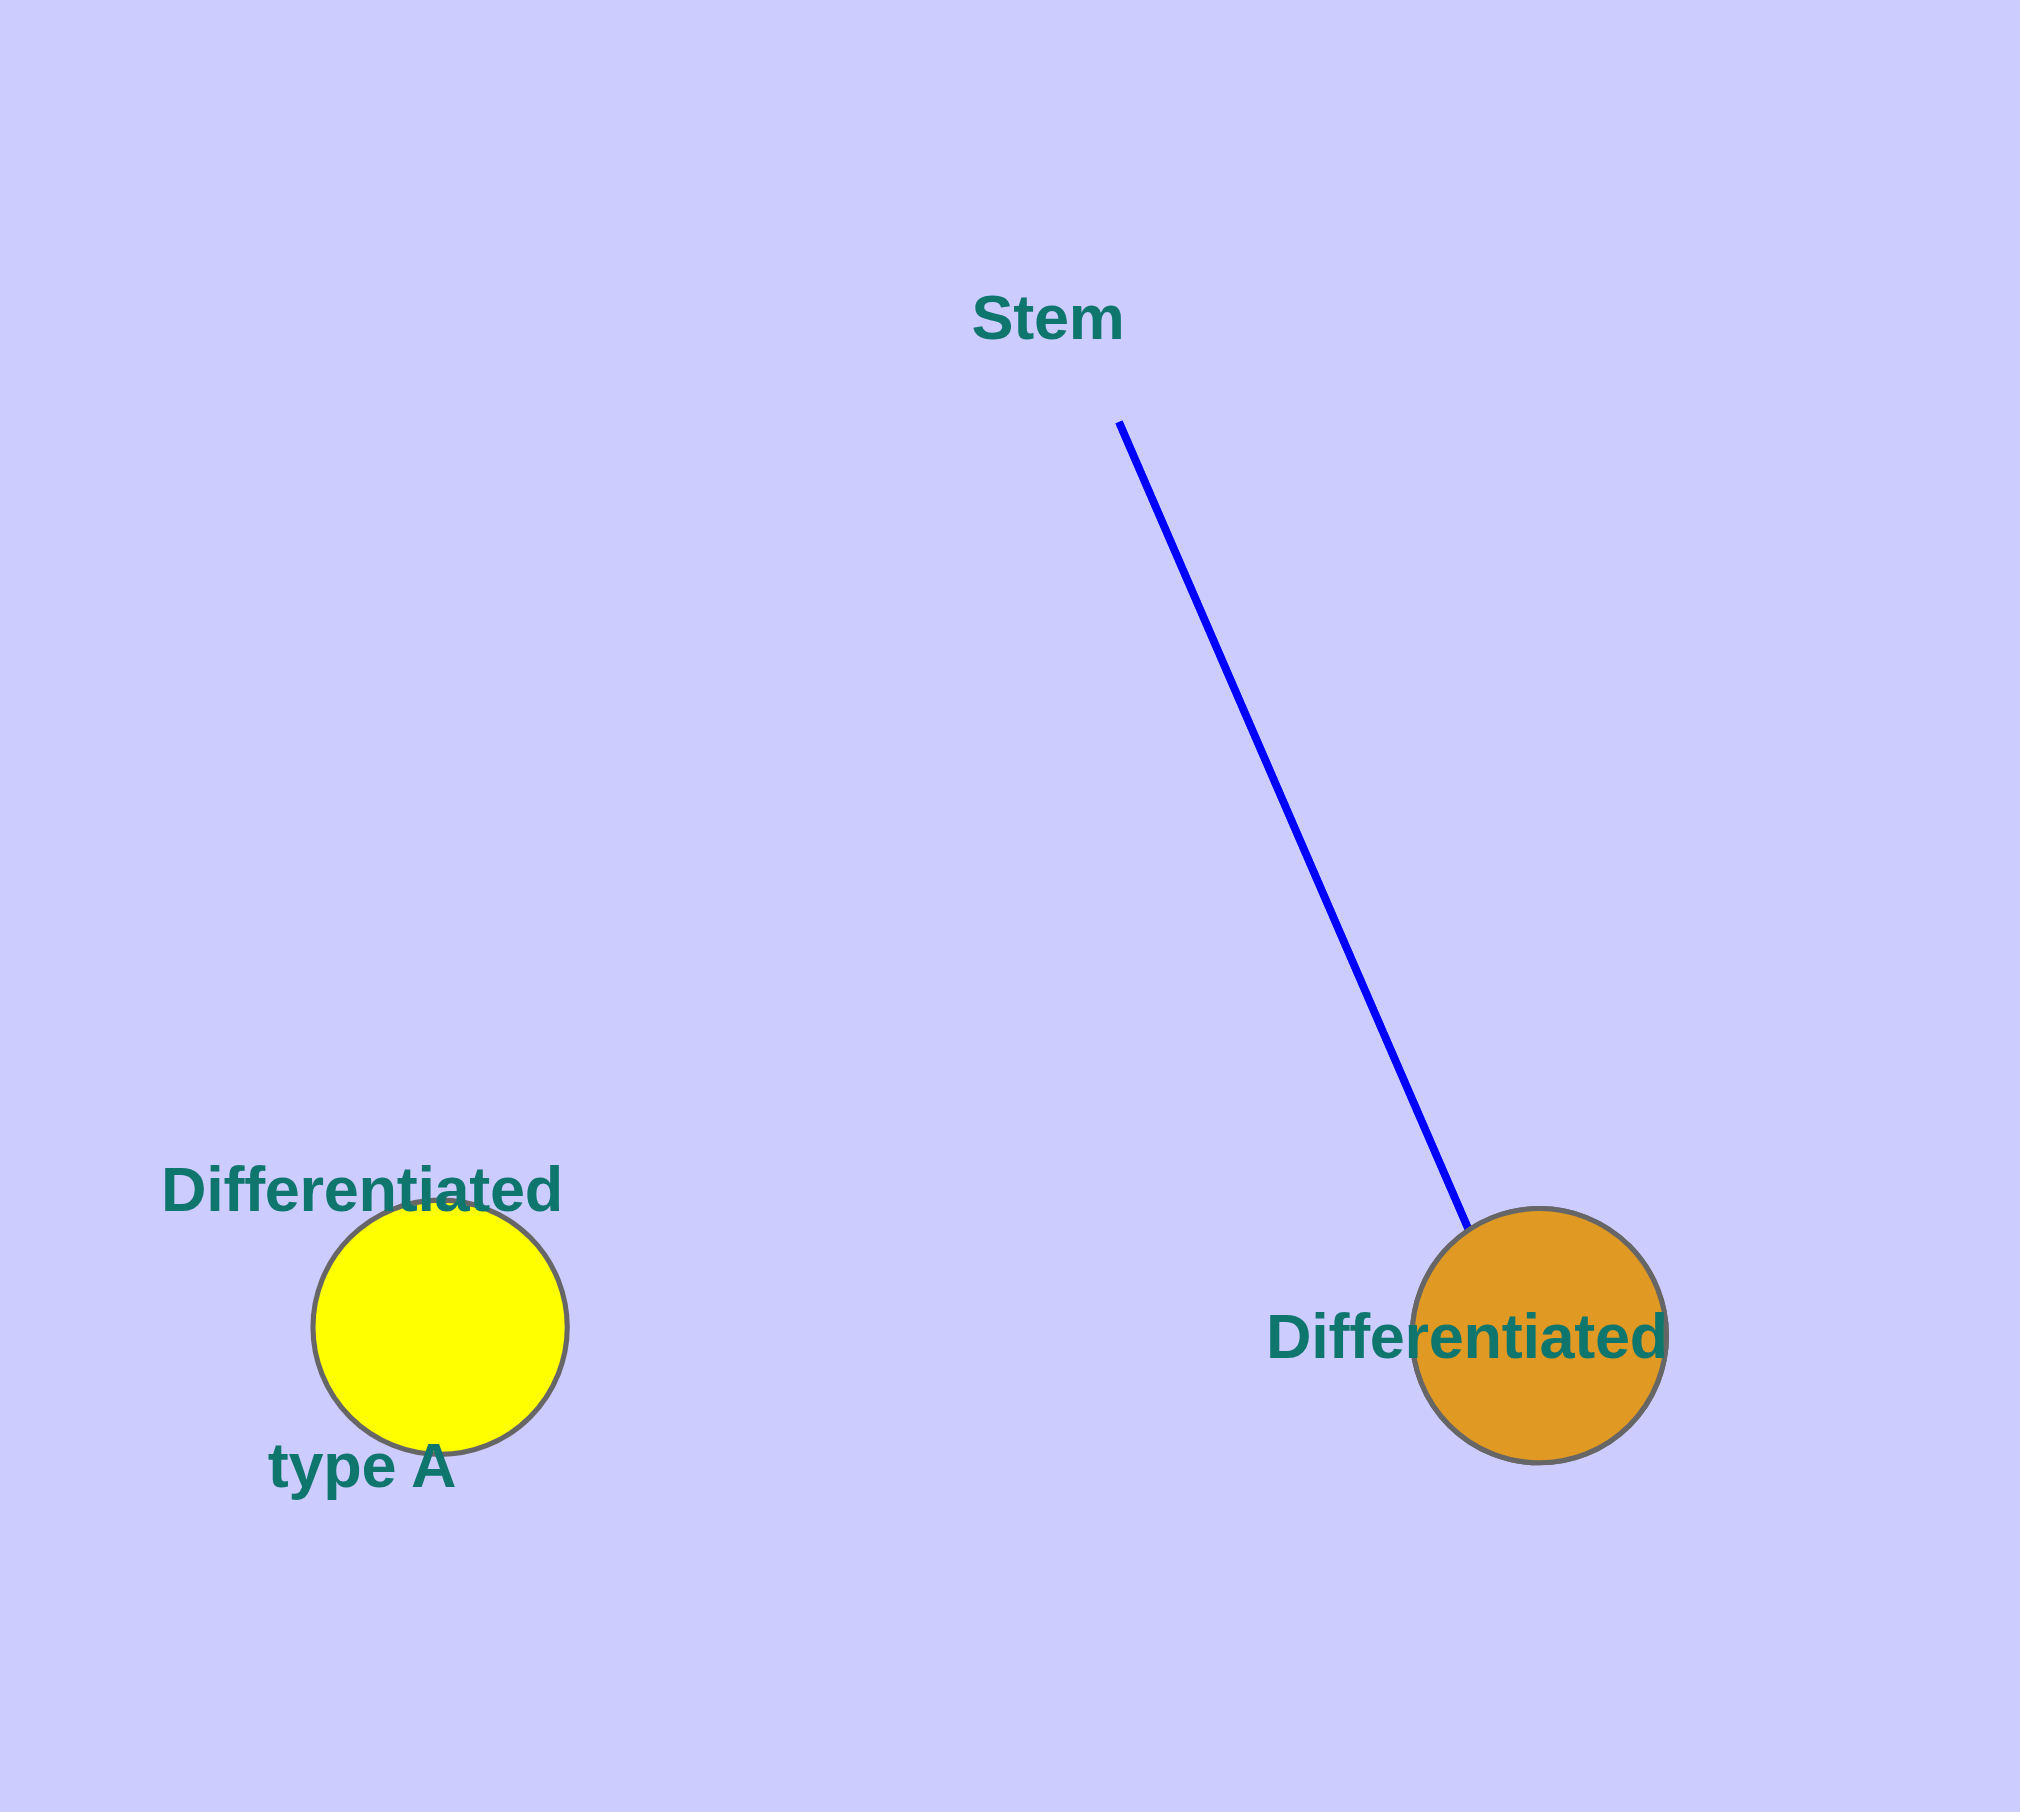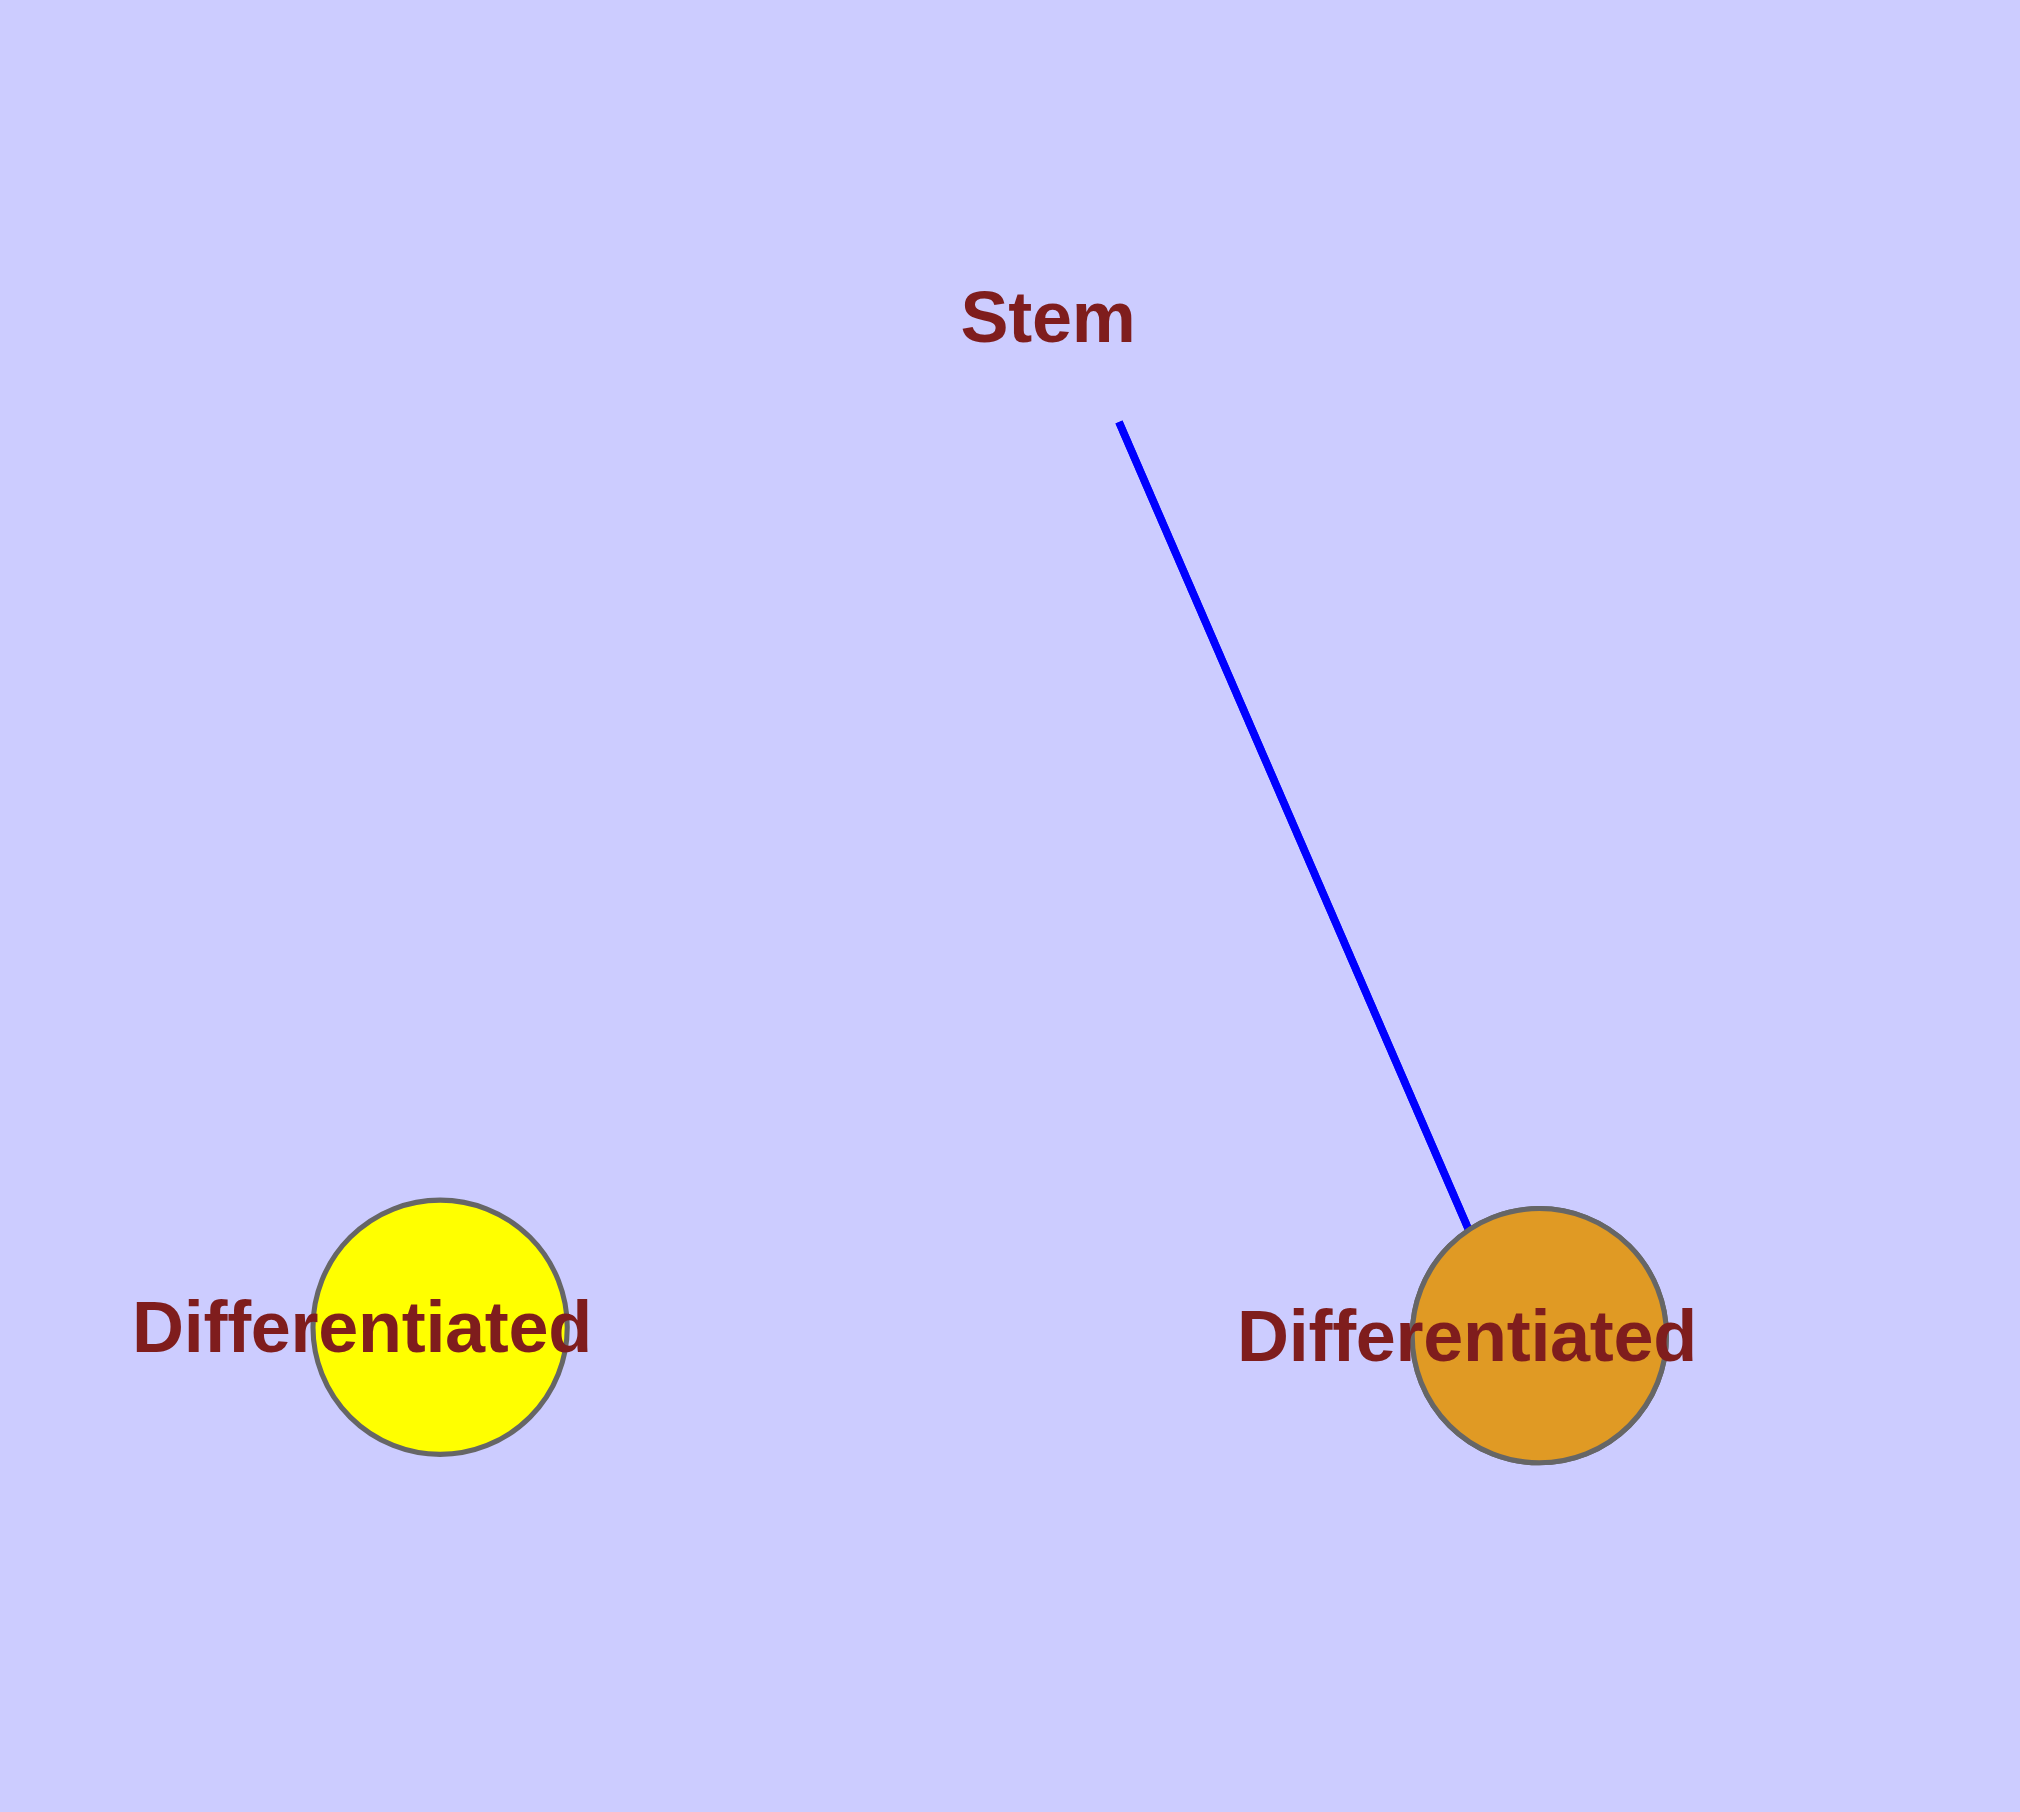--- a/index.html
+++ b/index.html
@@ -17,24 +17,24 @@
   }
   #graph-svg {
     position: absolute;
     left: 0;
     top: 0;
     width: 2021px;
     height: 1812px;
   }
   .node-label {
     position: absolute;
-    color: #7f1d1d;
+    color: #0f766e;
     font-family: "Liberation Sans", sans-serif;
     font-weight: bold;
-    font-size: 72px;
+    font-size: 63px;
     line-height: 92px;
     white-space: pre;
     text-align: center;
     pointer-events: none;
     letter-spacing: -0.3px;
   }
   .label-stem {
     left: 1048px;
     top: 317px;
     transform: translate(-50%, -50%);
@@ -69,20 +69,21 @@
       <circle cx="1816" cy="1576" r="150" fill="#e09a24" stroke="#666666" stroke-width="6"></circle>
     </g>
   </svg>
 
   <div class="node-label label-stem" style="left: 1048px; top: 317px;">
     <span class="label-line">Stem</span>
   </div>
 
   <div class="node-label label-a" style="left: 362px; top: 1327px;">
     <span class="label-line">Differentiated</span>
+    <span class="label-line">type A</span>
   </div>
 
   <div class="node-label label-b" style="left: 1467px; top: 1336px;">
     <span class="label-line">Differentiated</span>
   </div>
 
 </div>
 
 
 </body></html>

